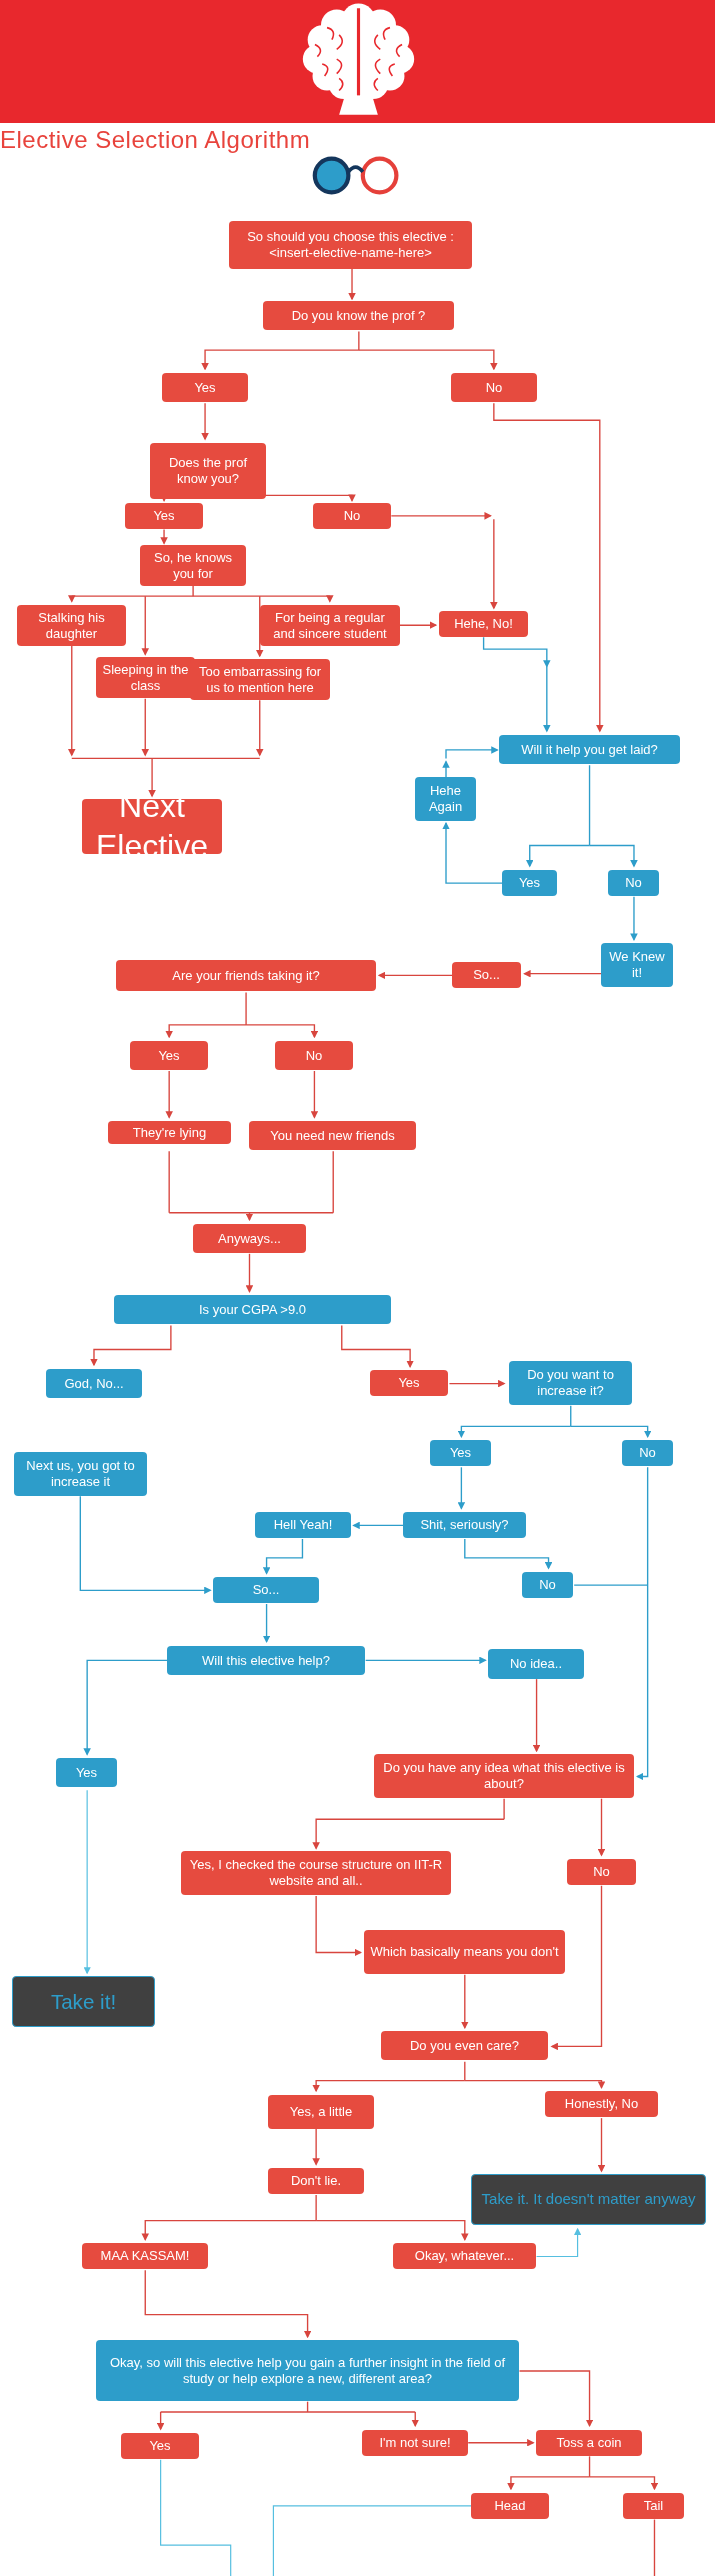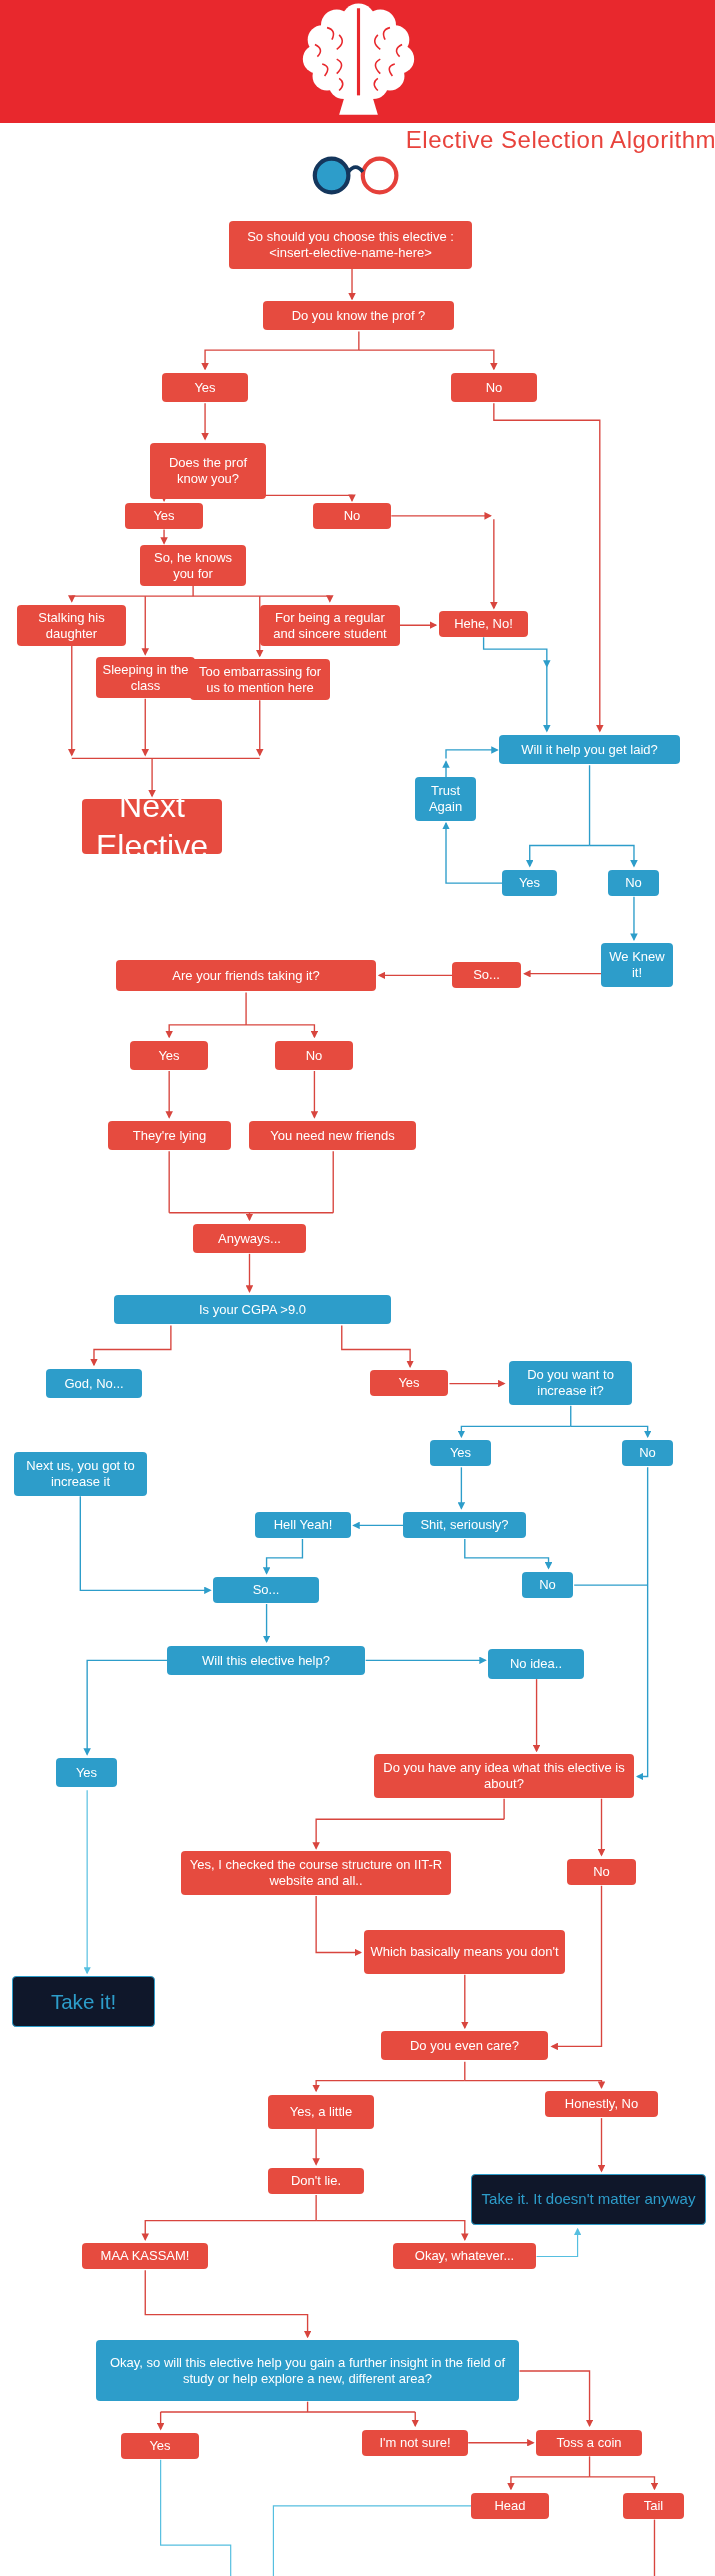--- a/index.html
+++ b/index.html
@@ -2,30 +2,30 @@
 <html style="font-size:8.2px"><head>
 <meta charset="utf-8">
 <style>
   html,body{margin:0;padding:0;}
   body{
     width:716px;height:2716px;position:relative;background:#ffffff;
     font-family:"Liberation Sans",sans-serif;overflow:hidden;
   }
   .banner{position:absolute;left:0;top:0;width:716px;height:123px;background:#e8282d;
     display:flex;align-items:center;justify-content:center;}
-  .title{position:absolute;left:0;top:126px;width:716px;text-align:right;
+  .title{position:absolute;left:0;top:126px;width:716px;text-align:left;
     font-size:24px;color:#e8433c;letter-spacing:0.5px;}
   .glasses{position:absolute;left:0;top:149px;width:716px;display:flex;justify-content:center;}
   svg.connectors{position:absolute;left:0;top:0;}
   .node{position:absolute;display:flex;align-items:center;justify-content:center;
     text-align:center;color:#fff;border-radius:4.1px;font-size:13px;line-height:1.22;
     padding:2.1px 6.2px;box-sizing:border-box;}
   .red{background:#e64b3f;}
   .blue{background:#2d9dca;}
-  .outline{background:#0f172a;border:1.5px solid #2d9dca;color:#2d9dca;}
+  .outline{background:#404040;border:1.5px solid #2d9dca;color:#2d9dca;}
   .big1{font-size:32px;}
   .f40{font-size:20.6px;}
   .f30{font-size:15px;}
 </style>
 </head>
 <body>
 
 <div class="banner">
   <svg viewBox="0 0 120 100" width="165" height="121" aria-hidden="true">
     <g fill="#ffffff">
@@ -198,29 +198,29 @@
 <div class="node red" style="left:125px;top:503px;width:78px;height:26px">Yes</div>
 <div class="node red" style="left:313px;top:503px;width:78px;height:26px">No</div>
 <div class="node red" style="left:140px;top:545px;width:106px;height:41px">So, he knows you for</div>
 <div class="node red" style="left:17px;top:605px;width:109px;height:41px">Stalking his daughter</div>
 <div class="node red" style="left:260px;top:605px;width:140px;height:41px">For being a regular and sincere student</div>
 <div class="node red" style="left:439px;top:611px;width:89px;height:26px">Hehe, No!</div>
 <div class="node red" style="left:96px;top:657px;width:99px;height:41px">Sleeping in the class</div>
 <div class="node red" style="left:190px;top:659px;width:140px;height:41px">Too embarrassing for us to mention here</div>
 <div class="node red big1" style="left:82px;top:799px;width:140px;height:55px">Next Elective</div>
 <div class="node blue" style="left:499px;top:735px;width:181px;height:29px">Will it help you get laid?</div>
-<div class="node blue" style="left:415px;top:777px;width:61px;height:44px">Trust Again</div>
+<div class="node blue" style="left:415px;top:777px;width:61px;height:44px">Hehe Again</div>
 <div class="node blue" style="left:502px;top:870px;width:55px;height:26px">Yes</div>
 <div class="node blue" style="left:608px;top:870px;width:51px;height:26px">No</div>
 <div class="node blue" style="left:601px;top:943px;width:72px;height:44px">We Knew it!</div>
 <div class="node red" style="left:452px;top:962px;width:69px;height:26px">So...</div>
 <div class="node red" style="left:116px;top:960px;width:260px;height:31px">Are your friends taking it?</div>
 <div class="node red" style="left:130px;top:1041px;width:78px;height:29px">Yes</div>
 <div class="node red" style="left:275px;top:1041px;width:78px;height:29px">No</div>
-<div class="node red" style="left:108px;top:1121px;width:123px;height:29px">They're lying</div>
+<div class="node red" style="left:108px;top:1121px;width:123px;height:23px">They're lying</div>
 <div class="node red" style="left:249px;top:1121px;width:167px;height:29px">You need new friends</div>
 <div class="node red" style="left:193px;top:1224px;width:113px;height:29px">Anyways...</div>
 <div class="node blue" style="left:114px;top:1295px;width:277px;height:29px">Is your CGPA &gt;9.0</div>
 <div class="node blue" style="left:46px;top:1369px;width:96px;height:29px">God, No...</div>
 <div class="node red" style="left:370px;top:1370px;width:78px;height:26px">Yes</div>
 <div class="node blue" style="left:509px;top:1361px;width:123px;height:44px">Do you want to increase it?</div>
 <div class="node blue" style="left:14px;top:1452px;width:133px;height:44px">Next us, you got to increase it</div>
 <div class="node blue" style="left:430px;top:1440px;width:61px;height:26px">Yes</div>
 <div class="node blue" style="left:622px;top:1440px;width:51px;height:26px">No</div>
 <div class="node blue" style="left:255px;top:1512px;width:96px;height:26px">Hell Yeah!</div>

